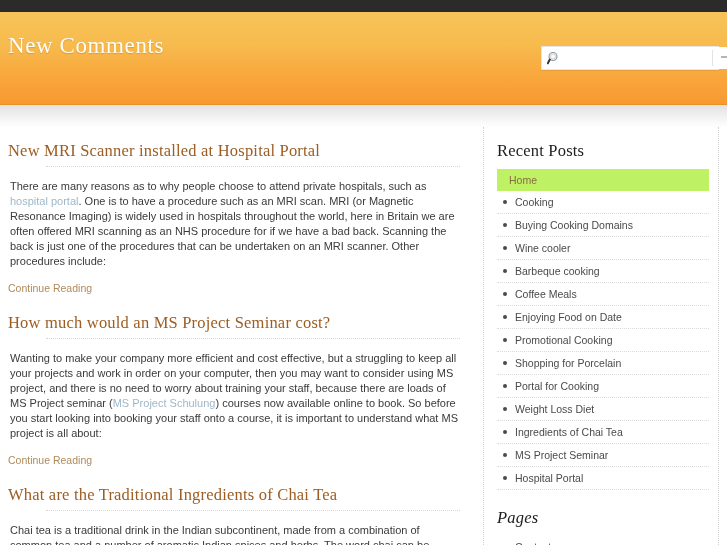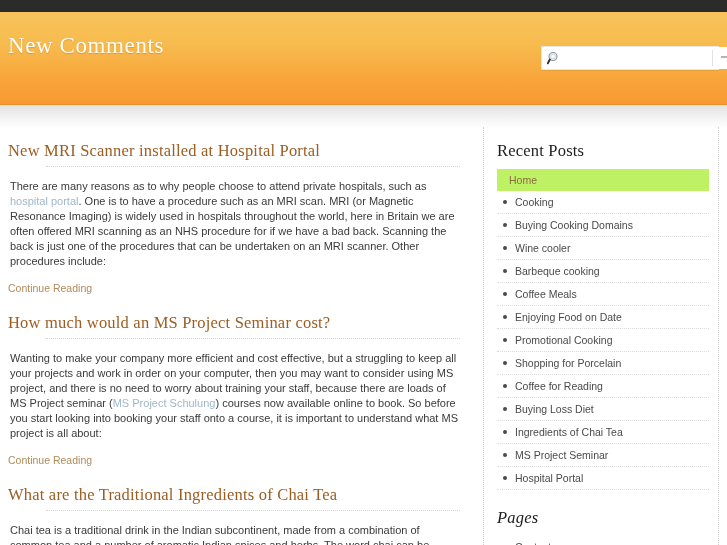--- a/index.html
+++ b/index.html
@@ -274,22 +274,22 @@
     <ul class="side-list">
       <li class="home"><a href="#">Home</a></li>
       <li><a href="#">Cooking</a></li>
       <li><a href="#">Buying Cooking Domains</a></li>
       <li><a href="#">Wine cooler</a></li>
       <li><a href="#">Barbeque cooking</a></li>
       <li><a href="#">Coffee Meals</a></li>
       <li><a href="#">Enjoying Food on Date</a></li>
       <li><a href="#">Promotional Cooking</a></li>
       <li><a href="#">Shopping for Porcelain</a></li>
-      <li><a href="#">Coffee for Reading</a></li>
-      <li><a href="#">Buying Loss Diet</a></li>
+      <li><a href="#">Portal for Cooking</a></li>
+      <li><a href="#">Weight Loss Diet</a></li>
       <li><a href="#">Ingredients of Chai Tea</a></li>
       <li><a href="#">MS Project Seminar</a></li>
       <li><a href="#">Hospital Portal</a></li>
     </ul>
 
     <h2 class="side-head pages-head">Pages</h2>
     <ul class="side-list">
       <li><a href="#">Contact</a></li>
 
     </ul>

